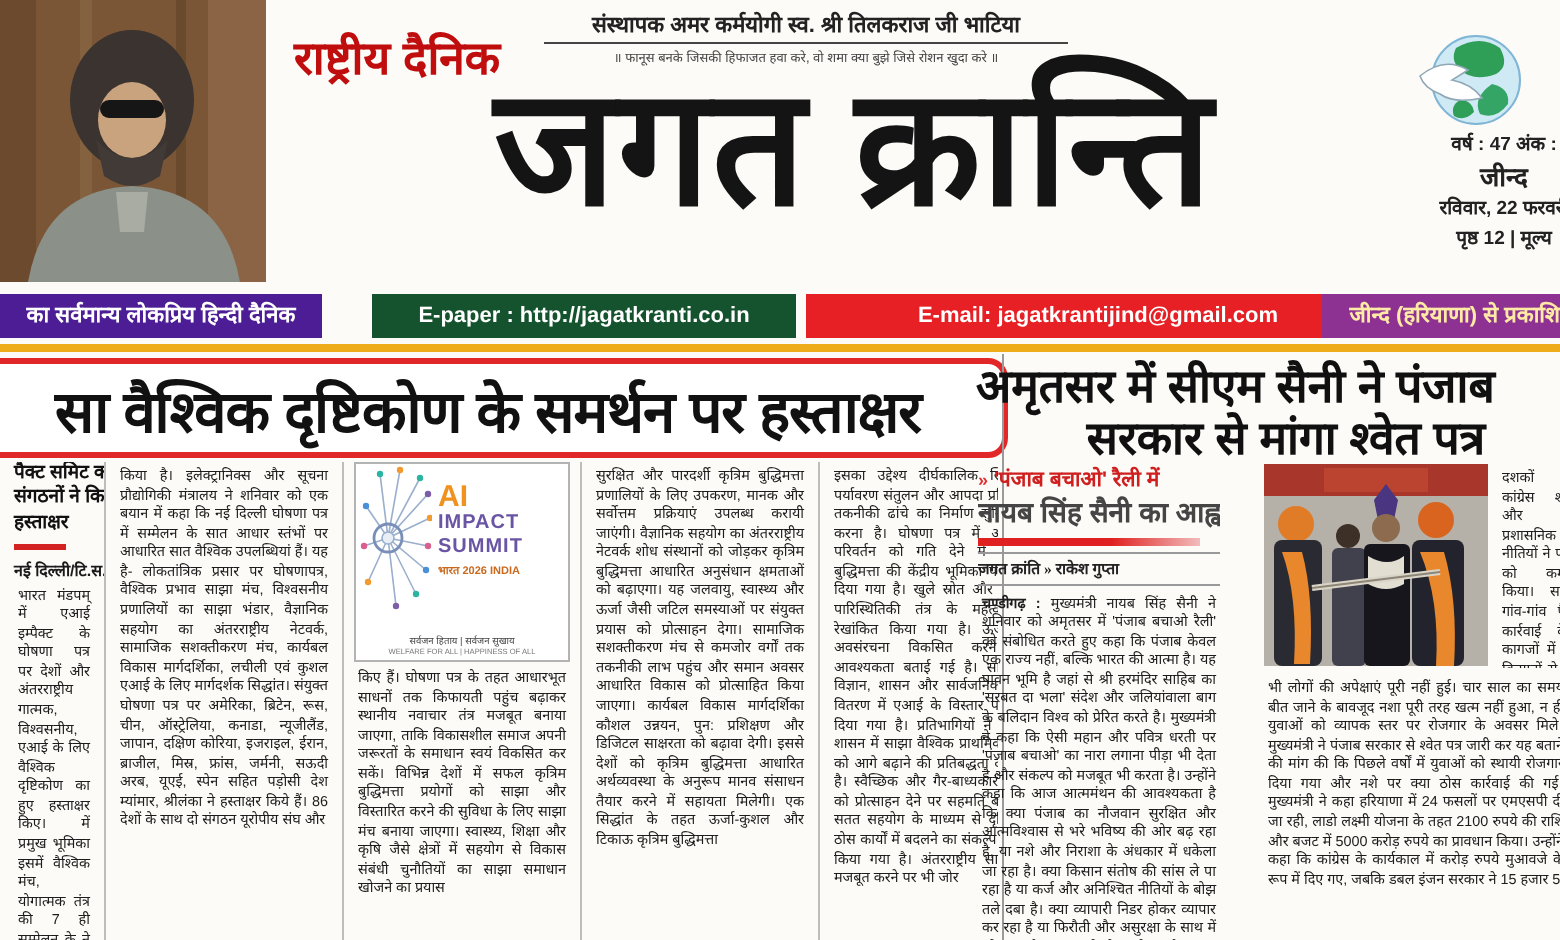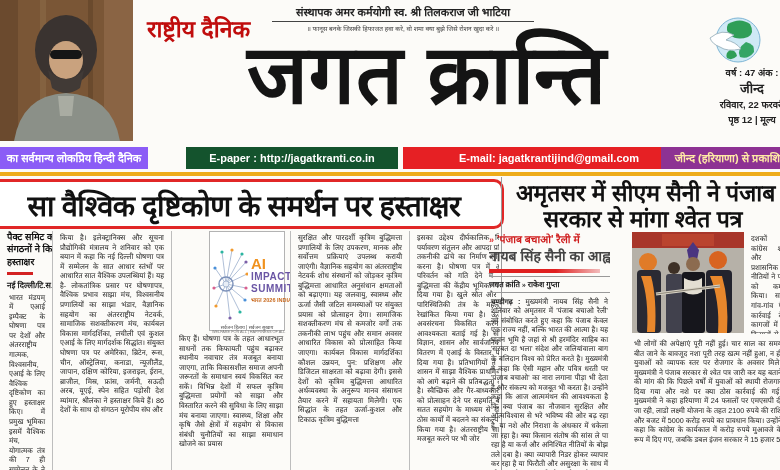--- a/index.html
+++ b/index.html
@@ -15,21 +15,21 @@
   .motto{font-size:6.5px;color:#444;margin-top:2px;white-space:nowrap;}
   .np-title{left:138px;top:28px;width:578px;text-align:center;font-size:82px;line-height:1.15;
             font-weight:800;color:#141414;letter-spacing:1px;white-space:nowrap;}
   .logo{left:706px;top:12px;width:58px;height:54px;}
   .issue-info{left:700px;top:66px;width:104px;text-align:center;font-weight:700;color:#222;}
   .issue-info .ln{font-size:9.5px;line-height:1.5;white-space:nowrap;}
   .issue-info .city{font-size:13px;line-height:1.4;}
 
   
   .strip{top:147px;height:22px;line-height:22px;text-align:center;font-weight:700;font-size:11px;white-space:nowrap;overflow:hidden;}
-  .s-black{left:0;width:148px;background:#8b5cf6;color:#fff;}
+  .s-black{left:0;width:161px;background:#4c1d95;color:#fff;}
   .s-blue{left:186px;width:212px;background:#14532d;color:#fff;}
   .s-red{left:403px;width:292px;background:#e62024;color:#fff;}
   .s-purple{left:661px;width:139px;background:#8d3293;color:#ffeaa6;}
   .gold-rule{left:0;top:172px;width:780px;height:3.5px;background:#eeac1a;}
 
   
   .lh-box{left:-16px;top:179px;width:514px;height:44px;border:3px solid #e12727;border-radius:10px;
           display:flex;align-items:center;justify-content:center;background:#fff;}
   .lh-box span{font-size:29px;font-weight:800;color:#111;white-space:nowrap;letter-spacing:-0.5px;}
   .lcols{left:2px;top:231px;width:497px;height:239px;display:flex;overflow:hidden;}
@@ -38,35 +38,35 @@
   .c1{width:40px;flex:none;}
   .c2{width:108px;flex:none;}
   .c3{width:108px;flex:none;}
   .c4{width:108px;flex:none;}
   .c5{width:102px;flex:none;}
   .body-p{margin:2px;font-size:7.2px;line-height:1.33;text-align:justify;color:#1c1c1c;}
   .kick-line{font-size:9.5px;font-weight:800;line-height:1.3;white-space:nowrap;color:#111;}
   .minirule{width:26px;height:2.5px;background:#d32222;margin:4px 0;}
   .dateline1{font-size:8px;font-weight:800;margin:2px 0 3px;white-space:nowrap;}
 
-  .ai-box{height:100px;border:1px solid #b3b3b3;background:#fff;padding:16px 2px 2px;box-sizing:border-box;
-          display:flex;flex-direction:column;margin-left:32px;}
+  .ai-box{height:100px;border:1px solid #b3b3b3;background:#fff;padding:1px 2px 2px;box-sizing:border-box;
+          display:flex;flex-direction:column;}
   .ai-top{display:flex;flex:1;}
   .ai-titles{margin-left:3px;padding-top:8px;}
   .ai-word{font-size:15px;font-weight:800;color:#f0921e;line-height:1;}
   .ai-impact,.ai-summit{font-size:10px;font-weight:800;color:#6a55a4;line-height:1.15;letter-spacing:0.5px;}
   .ai-bharat{font-size:5.5px;font-weight:700;color:#c96a1f;margin-top:2px;}
   .ai-tg1{font-size:4.8px;text-align:center;color:#444;white-space:nowrap;}
   .ai-tg2{font-size:3.8px;text-align:center;color:#777;white-space:nowrap;}
   .c3 .body-p{margin-top:3px;}
 
   .vsep{left:501px;top:177px;width:1px;height:293px;background:#9a9a9a;}
 
   
-  .rh1{left:516px;top:176px;font-size:23px;font-weight:800;white-space:nowrap;color:#101010;}
+  .rh1{left:488px;top:176px;font-size:23px;font-weight:800;white-space:nowrap;color:#101010;}
   .rh2{left:508px;top:202px;width:270px;text-align:center;font-size:23px;font-weight:800;white-space:nowrap;color:#101010;}
   .r1col{left:489px;top:232px;width:121px;height:238px;overflow:hidden;}
   .kick1{font-size:10.5px;font-weight:800;color:#cf1f1f;white-space:nowrap;}
   .kick1 .mark{color:#e03030;font-size:9px;}
   .kick2{font-size:14px;font-weight:800;color:#454545;white-space:nowrap;}
   .redrule{height:3.5px;background:linear-gradient(90deg,#e02020 60%,#f2bcbc);margin:4px 10px 3px 0;}
   .byline{font-size:7.8px;font-weight:700;color:#222;
           border-top:0.5px solid #999;border-bottom:0.5px solid #999;padding:2.5px 0;margin-bottom:4px;white-space:nowrap;font-family:Liberation Serif, serif;}
   .r1col .dl{font-weight:800;}
   .rphoto{left:632px;top:232px;width:112px;height:101px;overflow:hidden;background:#b9b4ac;}

